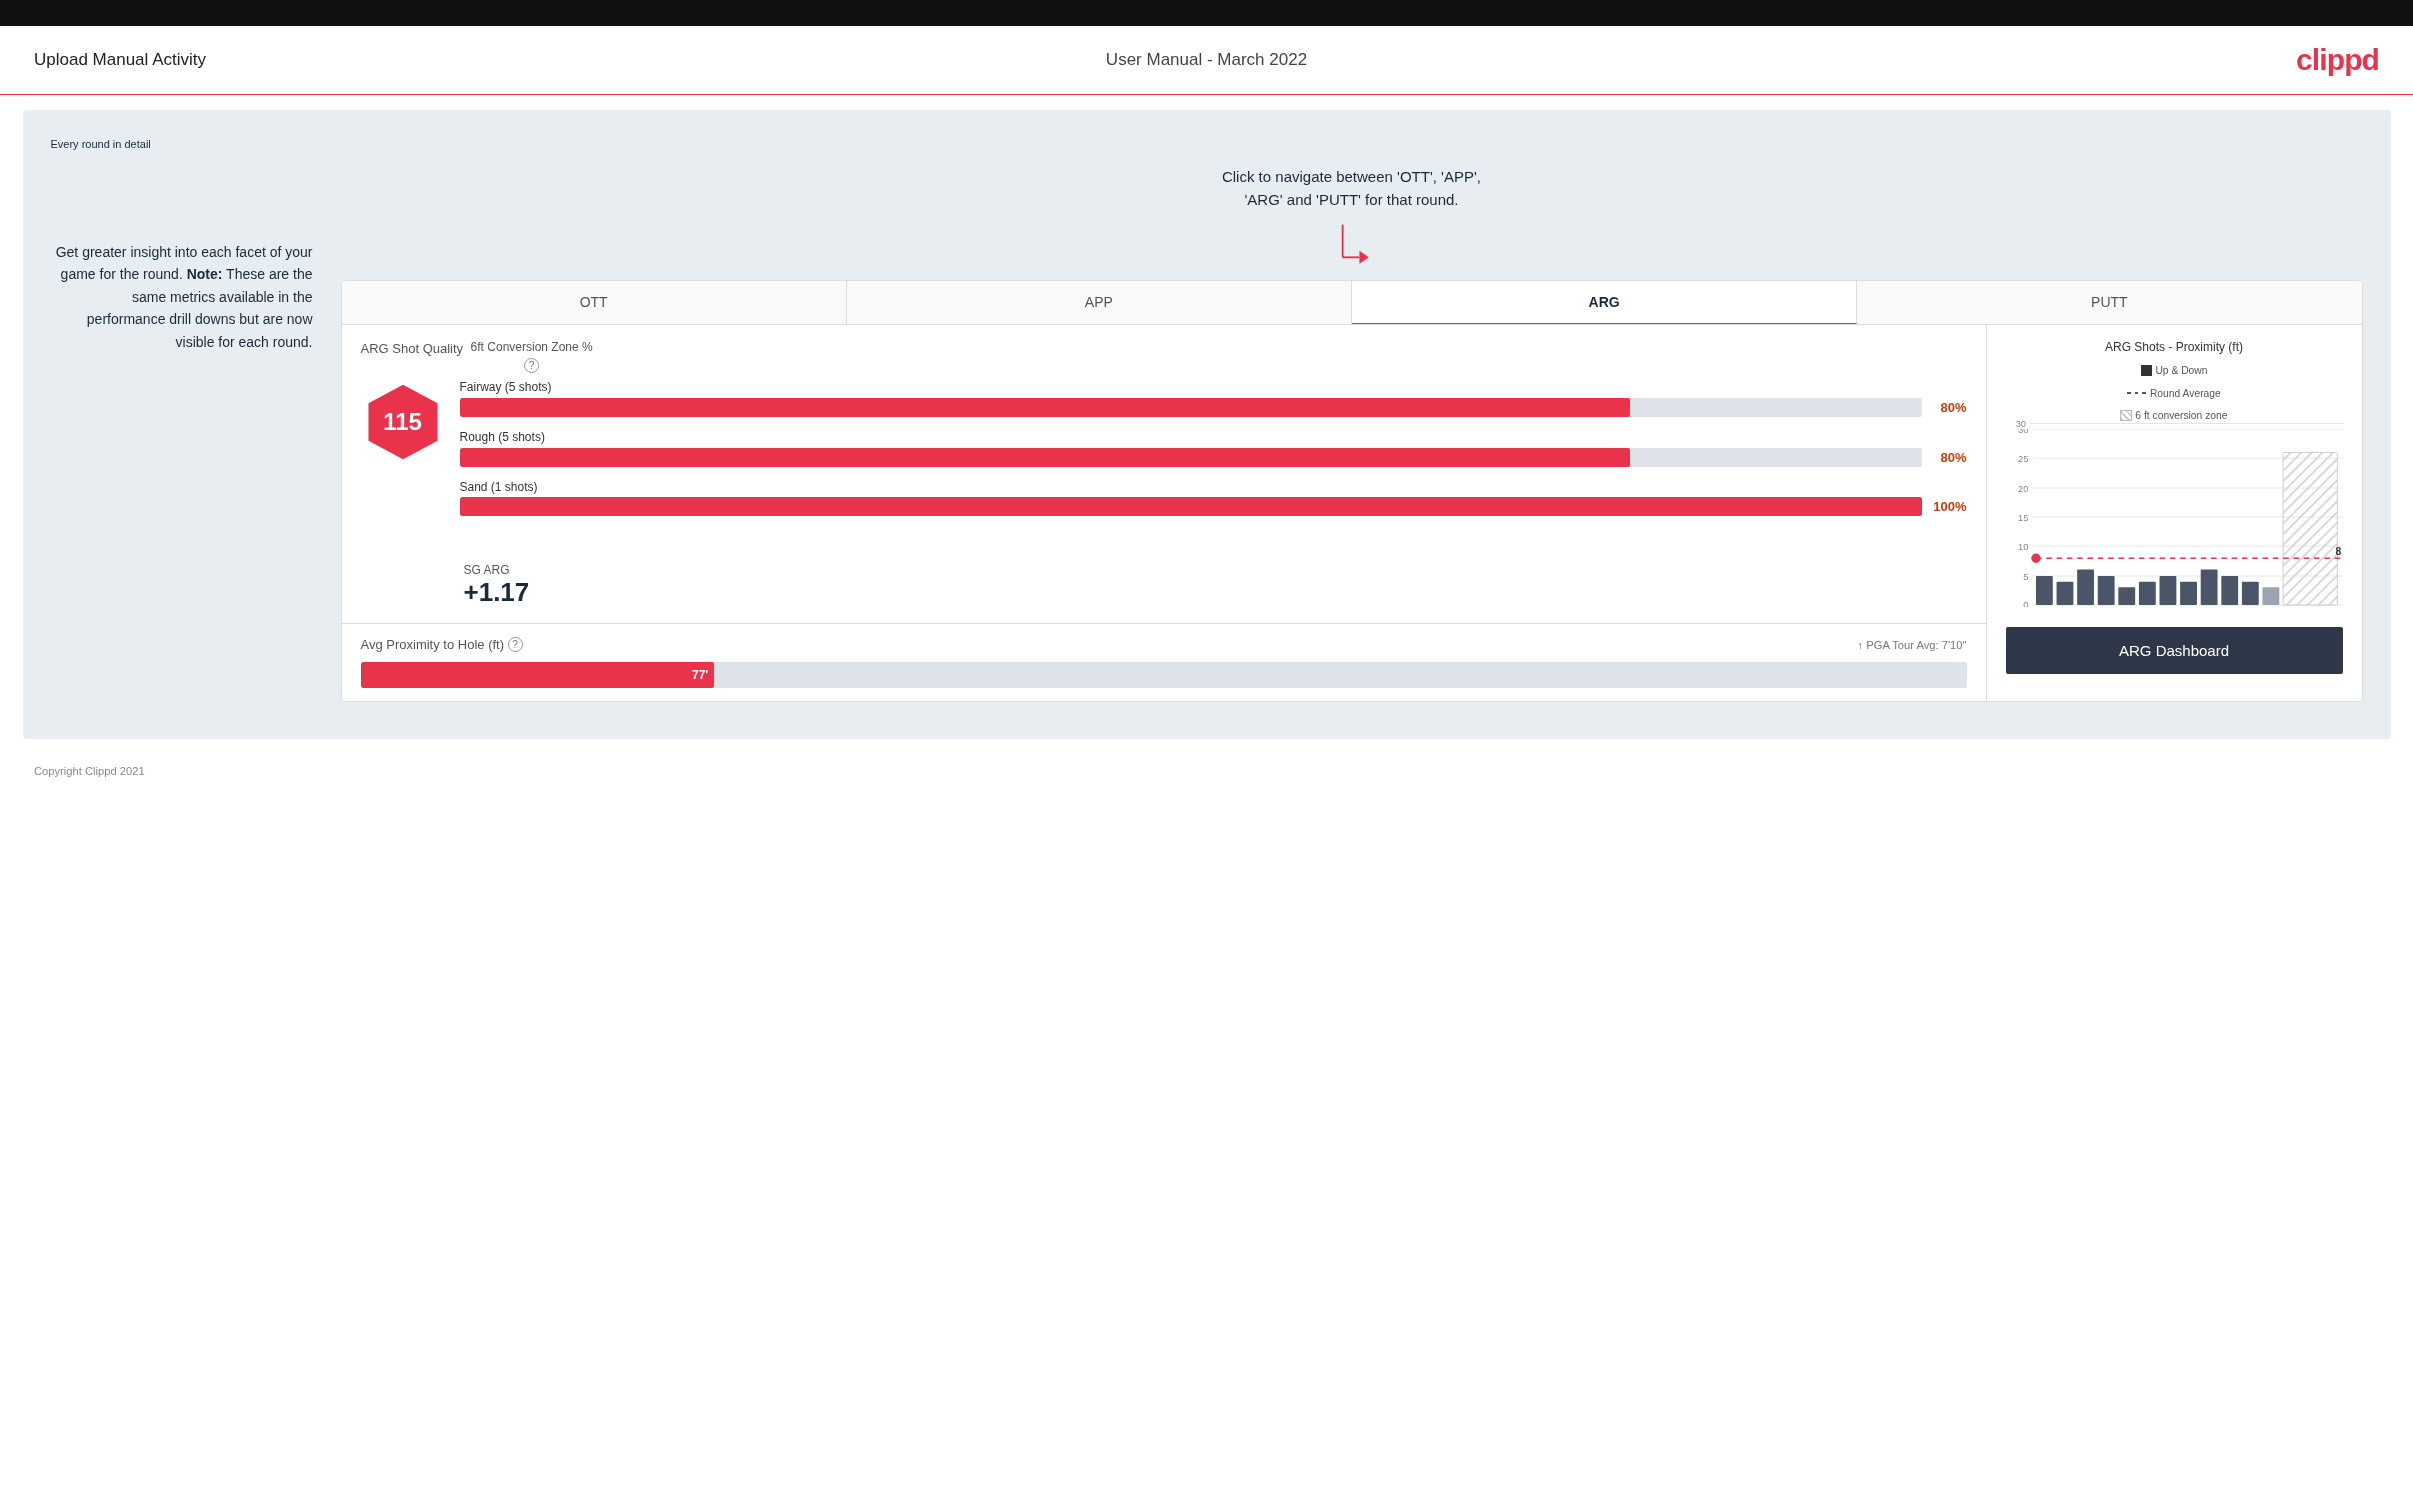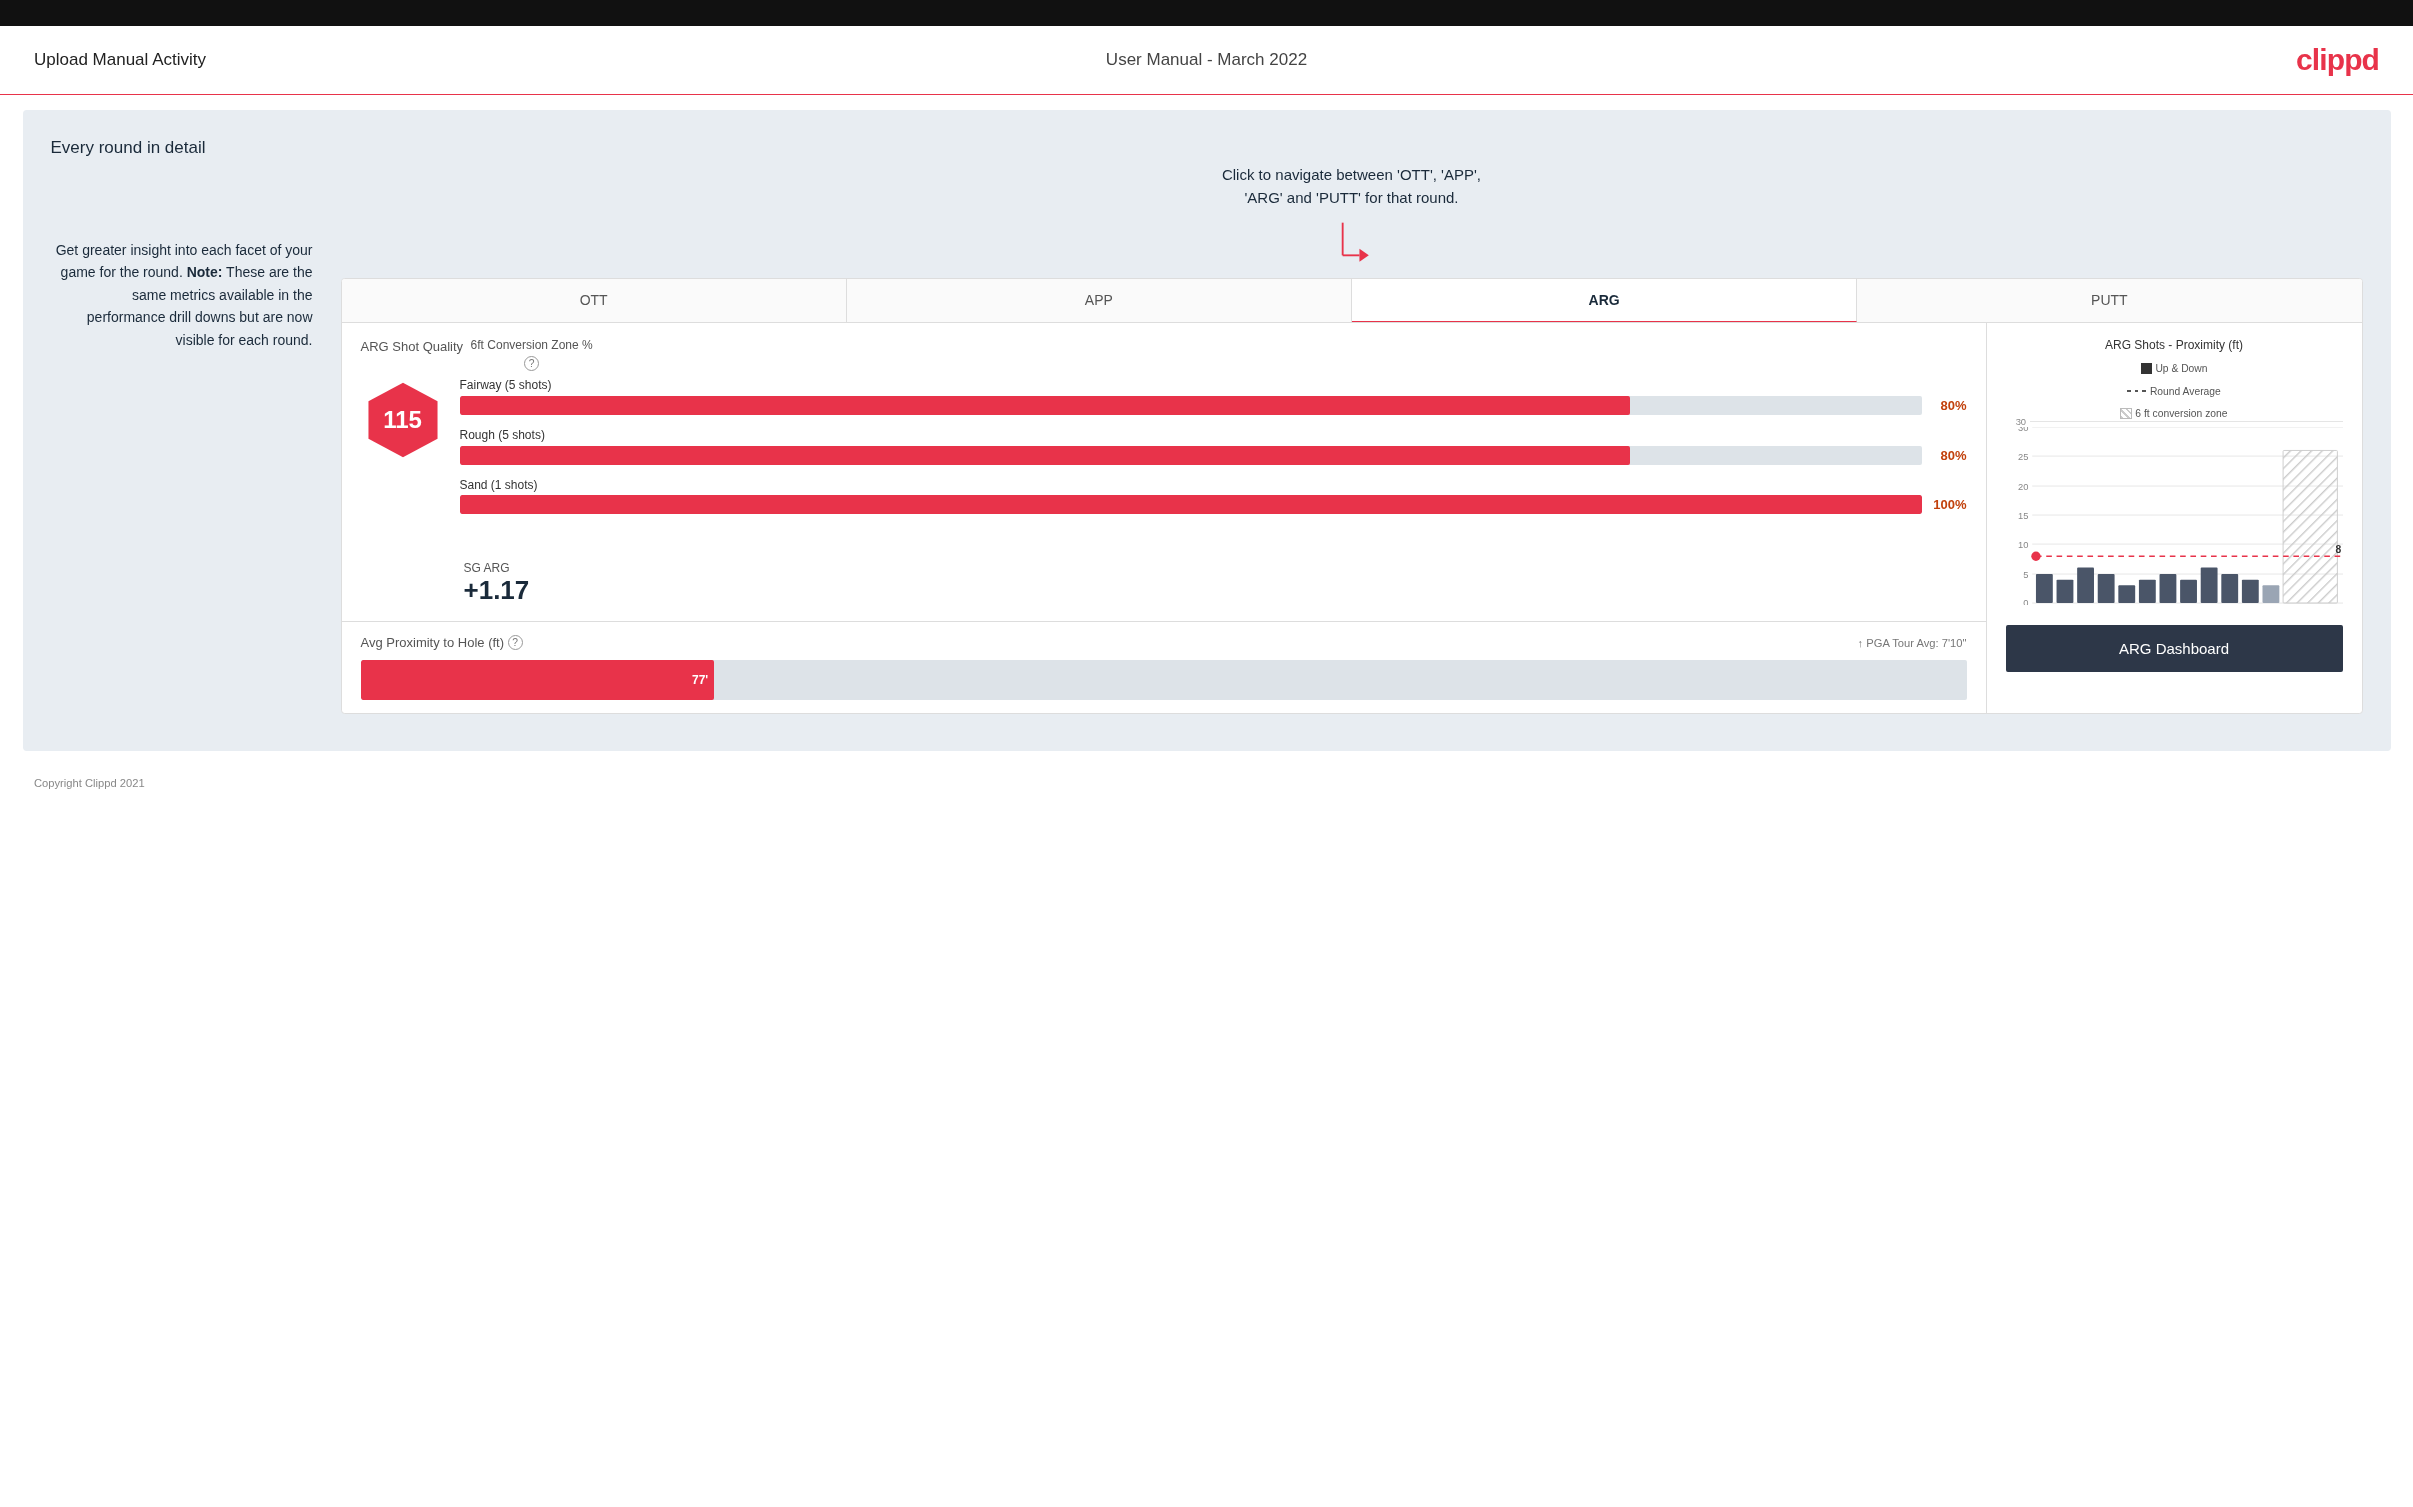--- a/index.html
+++ b/index.html
@@ -53,23 +53,23 @@
       min-height: 524px;
     }
 
     .page-title {
       font-size: 26px;
       font-weight: 700;
       color: #1a2a3a;
       margin-bottom: 3.7px;
     }
     .page-subtitle {
-      font-size: 17px;
+      font-size: 11px;
       color: #1a2a3a;
-      margin-bottom: 6px;
+      margin-bottom: 16px;
     }
 
     .content-layout {
       display: flex;
       gap: 28px;
       align-items: flex-start;
     }
 
     
     .left-text {
@@ -240,21 +240,21 @@
       color: #555;
       display: flex;
       align-items: center;
       gap: 3.7px;
     }
     .pga-avg {
       font-size: 11.2px;
       color: #777;
     }
     .proximity-bar-bg {
-      height: 40px;
+      height: 26px;
       background: #dde3e8;
       border-radius: 1.9px;
       position: relative;
       overflow: hidden;
     }
     .proximity-bar-fill {
       height: 100%;
       background: #e8334a;
       border-radius: 1.9px;
       display: flex;

